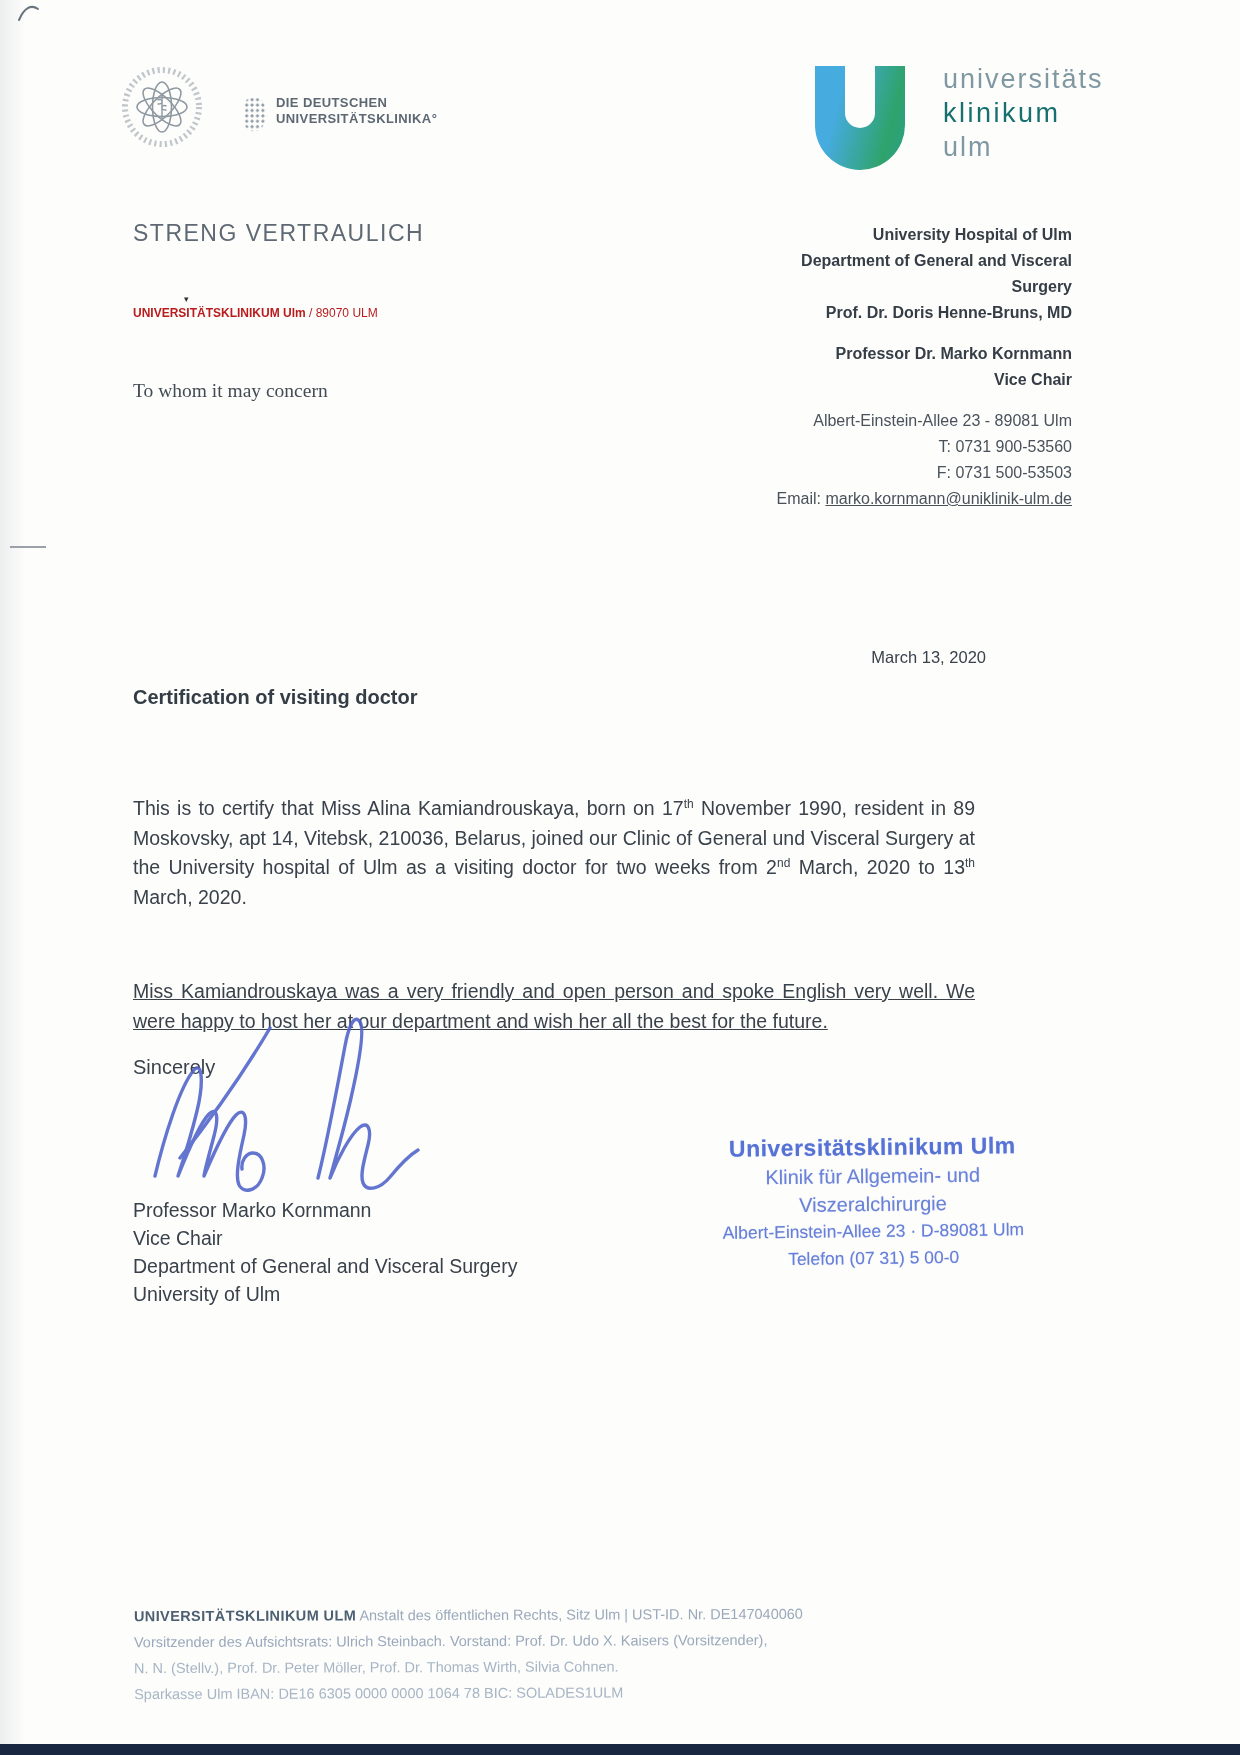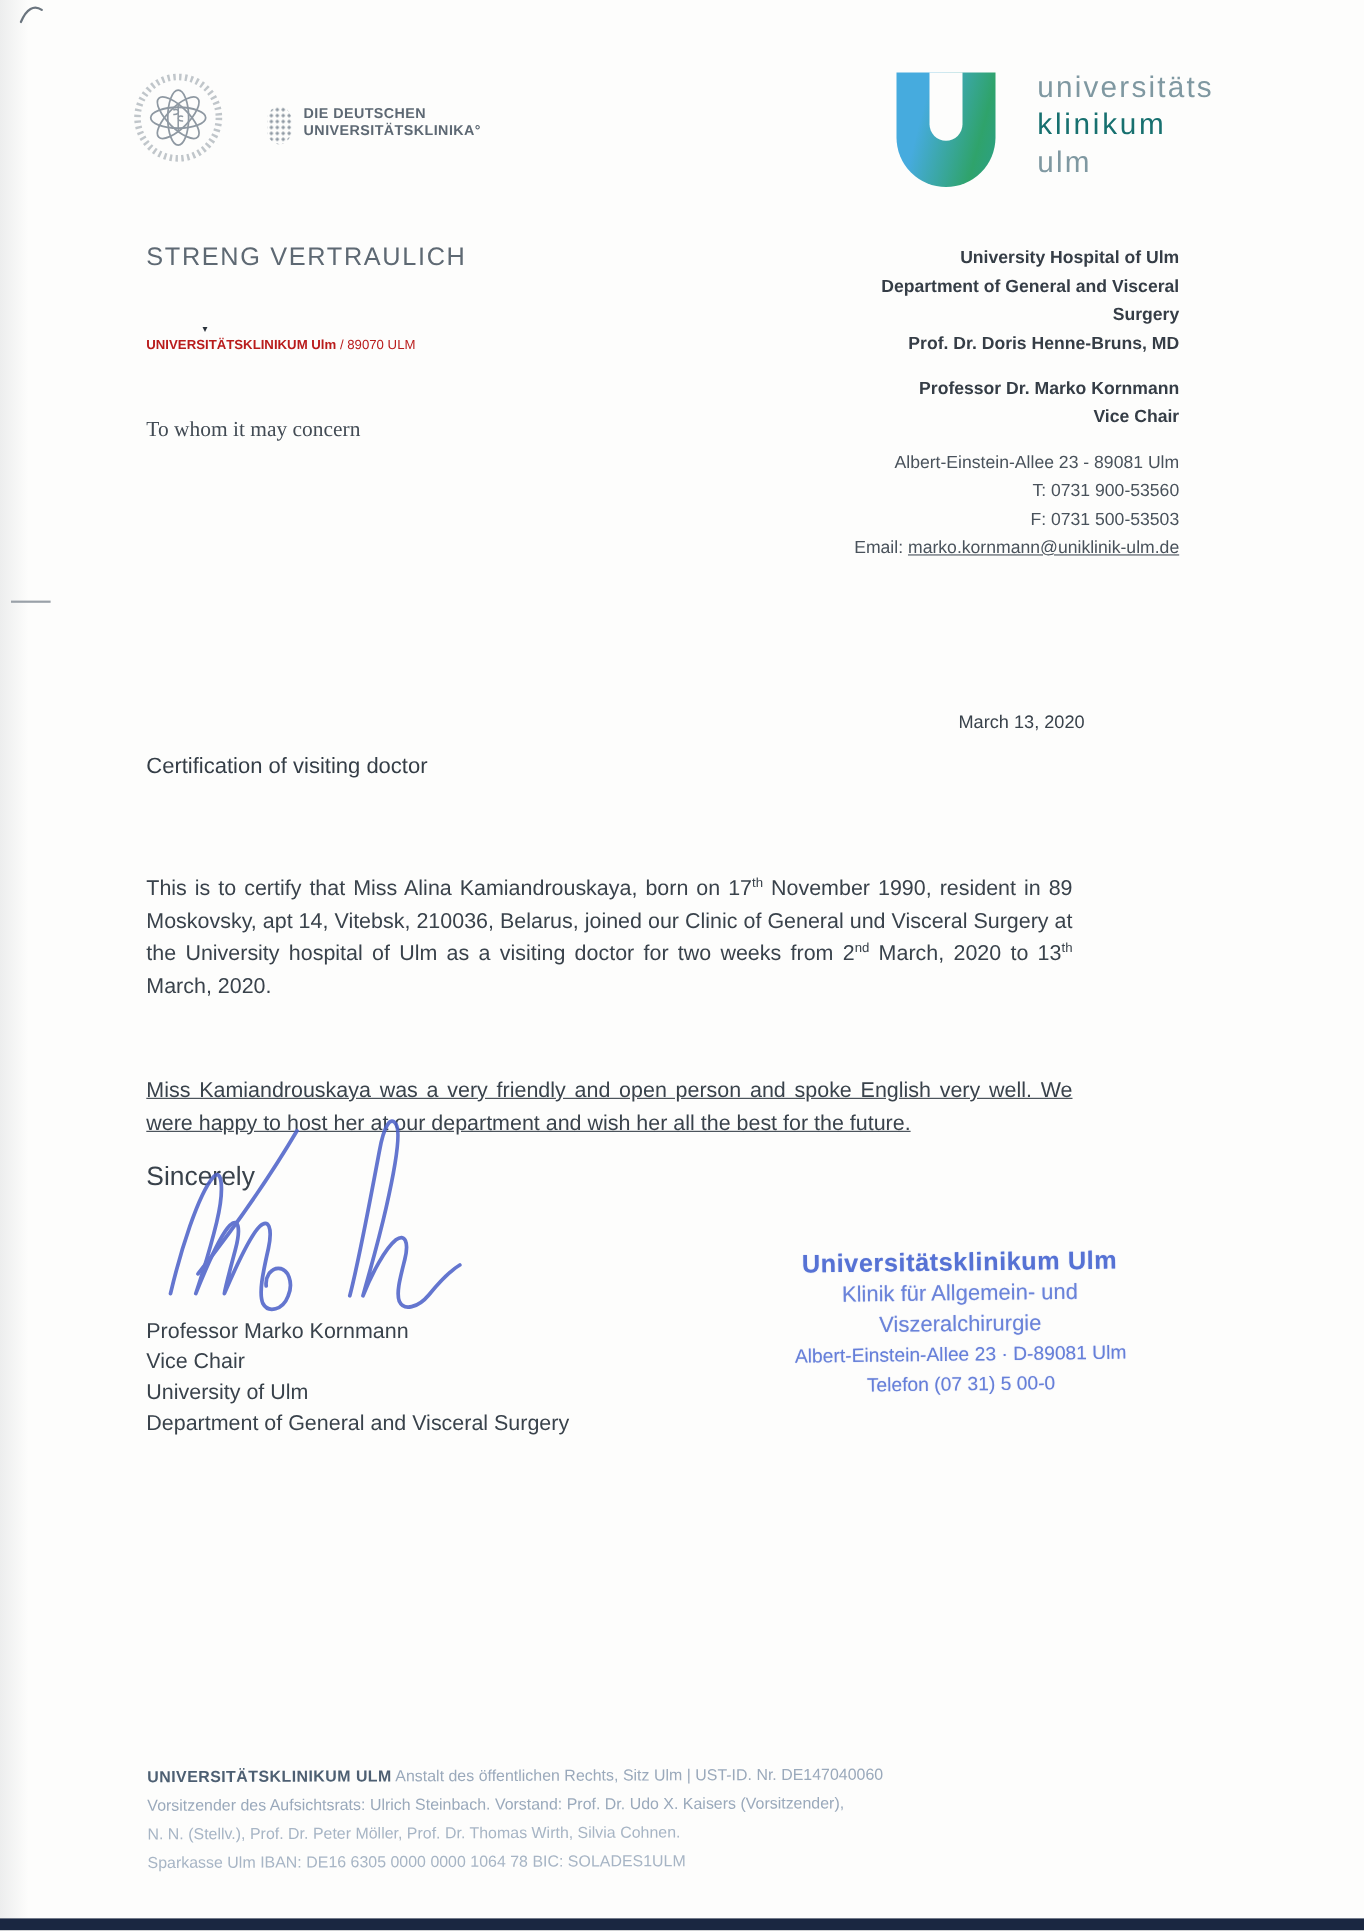--- a/index.html
+++ b/index.html
@@ -52,28 +52,28 @@
   .contact .grp{margin-bottom:15px;}
   .contact .bold div{font-weight:bold;color:#353d46;}
   .contact .reg div{color:#49525b;}
   .contact div{white-space:nowrap;text-align:right;}
   .email-u{text-decoration:underline;}
 
   .fold-mark{left:10px;top:546px;width:36px;height:2px;background:#9aa1a8;}
 
   .letter-date{left:760px;top:628px;width:226px;text-align:right;font-size:16.5px;color:#39424b;margin-top:20px;}
 
-  .subject{left:133px;top:686px;font-size:20px;font-weight:normal;color:#343d46;text-align:right;}
+  .subject{left:133px;top:686px;font-size:20px;font-weight:bold;color:#343d46;text-align:right;}
 
   .para{left:133px;top:794px;width:842px;font-size:19.5px;line-height:29.5px;
     text-align:justify;color:#39424b;}
   .para2{top:977px;text-decoration:underline;}
   .para sup{font-size:12px;line-height:0;}
 
-  .closing{left:133px;top:1056px;font-size:24px;color:#39424b;}
+  .closing{left:133px;top:1056px;font-size:20px;color:#39424b;}
 
   .signature{left:140px;top:1008px;}
 
   .stamp{left:693px;top:1132px;width:360px;text-align:center;color:#4a68d2;
     transform:rotate(-0.7deg);opacity:.93;}
   .stamp div{text-shadow:0 0 1px rgba(74,104,210,.45);}
   .stamp-l1{font-size:23px;font-weight:bold;line-height:30px;letter-spacing:.5px;}
   .stamp-l2,.stamp-l3{font-size:20px;line-height:28px;opacity:.88;}
   .stamp-l4,.stamp-l5{font-size:17.5px;line-height:27px;opacity:.9;}
 
@@ -174,22 +174,22 @@
     <div class="stamp-l1">Universitätsklinikum Ulm</div>
     <div class="stamp-l2">Klinik für Allgemein- und</div>
     <div class="stamp-l3">Viszeralchirurgie</div>
     <div class="stamp-l4">Albert-Einstein-Allee 23 · D-89081 Ulm</div>
     <div class="stamp-l5">Telefon (07 31) 5 00-0</div>
   </div>
 
   <div class="abs signer">
     <div>Professor Marko Kornmann</div>
     <div>Vice Chair</div>
+    <div>Department of General and Visceral Surgery</div>
     <div>University of Ulm</div>
-    <div>Department of General and Visceral Surgery</div>
   </div>
 
   <div class="abs footer">
     <div><span class="f1b">UNIVERSITÄTSKLINIKUM ULM</span><span> Anstalt des öffentlichen Rechts, Sitz Ulm  |  UST-ID. Nr. DE147040060</span></div>
     <div>Vorsitzender des Aufsichtsrats: Ulrich Steinbach. Vorstand: Prof. Dr. Udo X. Kaisers (Vorsitzender),</div>
     <div class="f3">N. N. (Stellv.), Prof. Dr. Peter Möller, Prof. Dr. Thomas Wirth, Silvia Cohnen.</div>
     <div class="f4">Sparkasse Ulm IBAN: DE16 6305 0000 0000 1064 78 BIC: SOLADES1ULM</div>
   </div>
 
   <div class="abs bottom-bar"></div>

